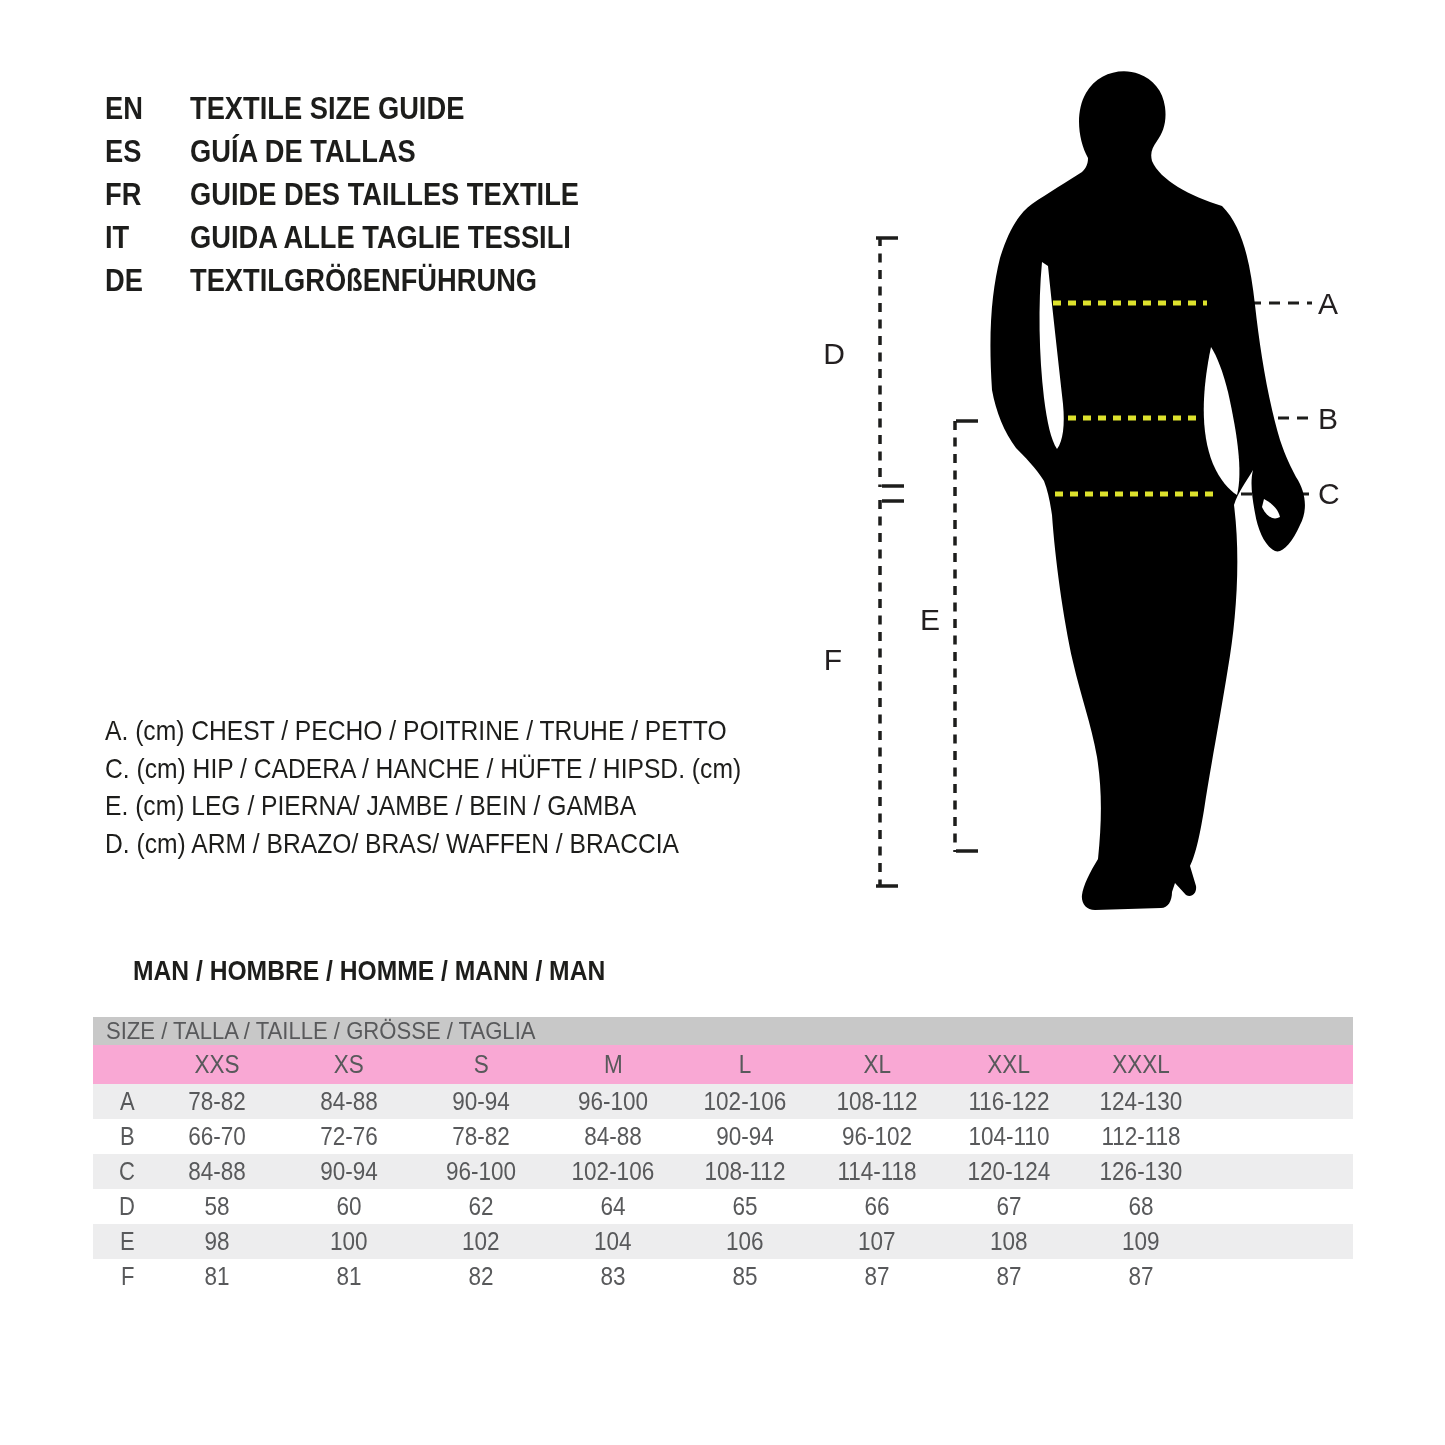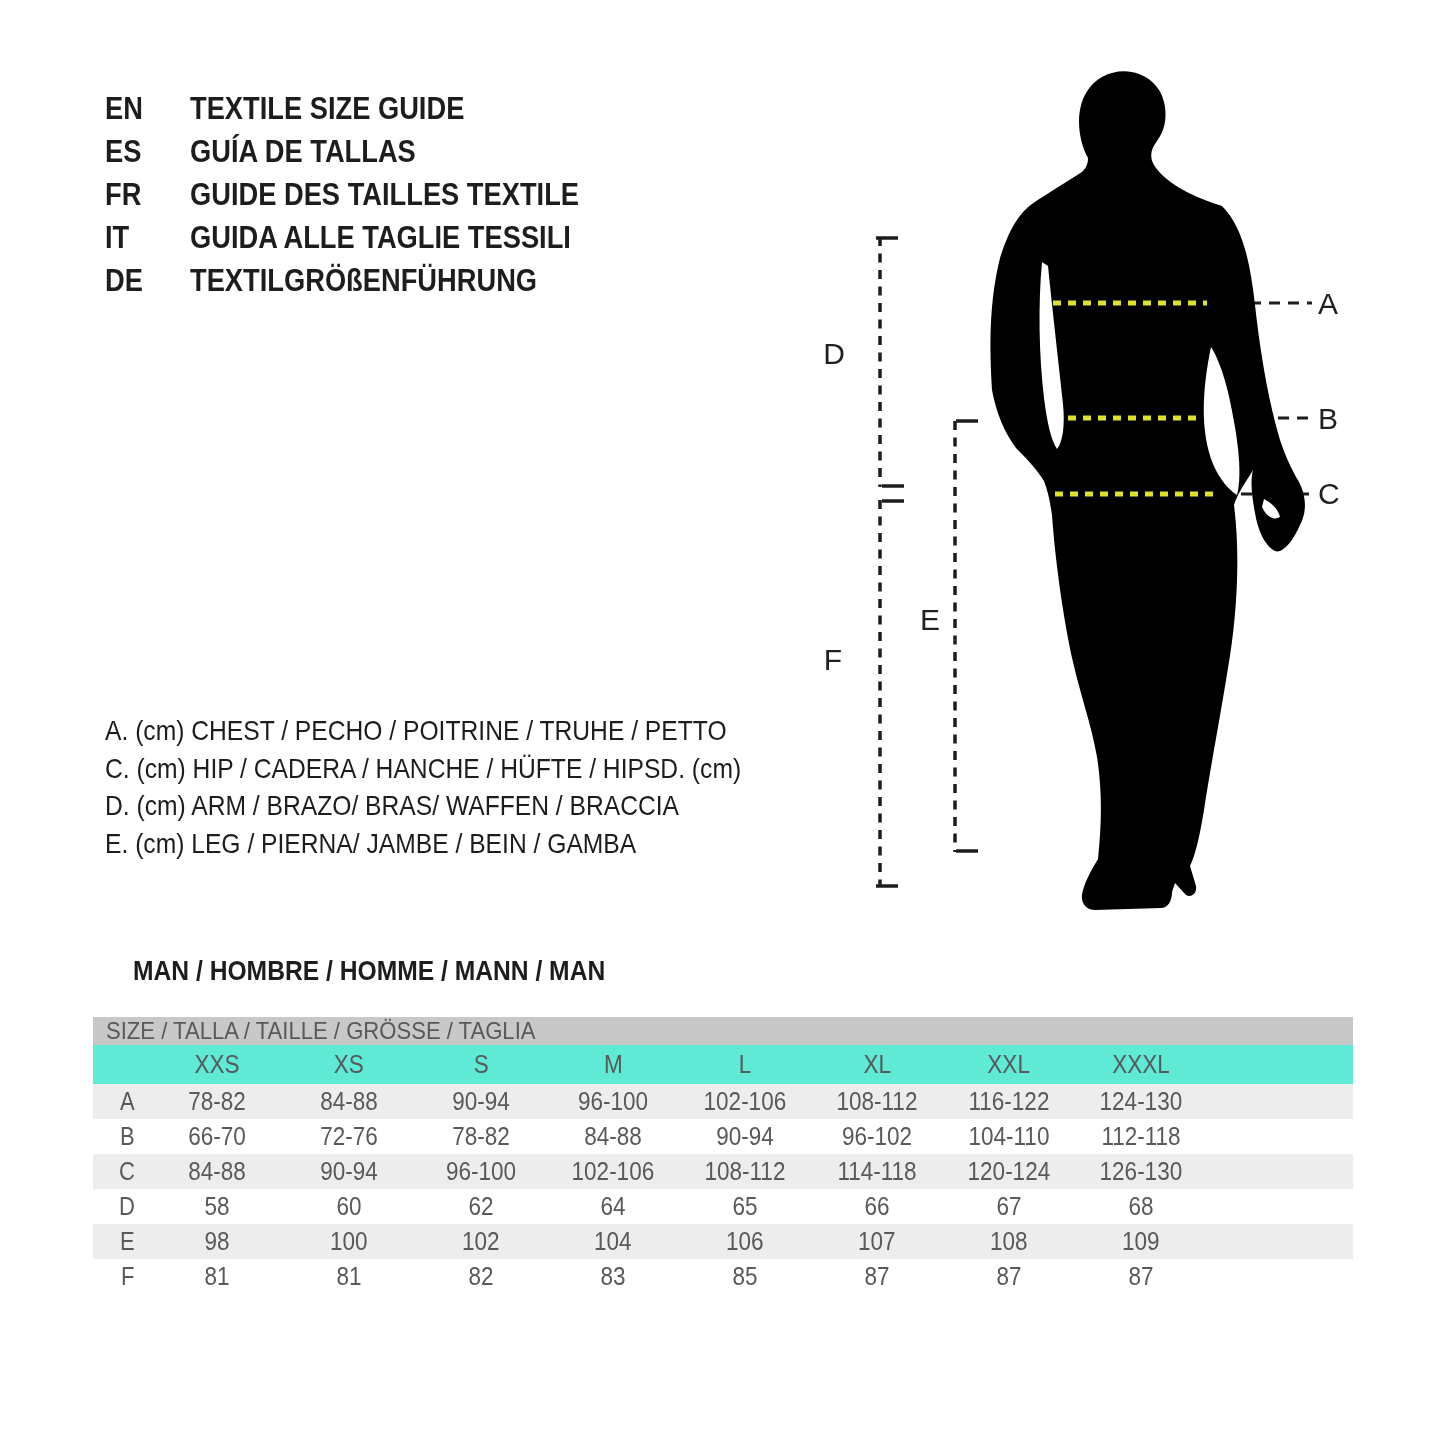--- a/index.html
+++ b/index.html
@@ -22,21 +22,21 @@
 
   
   .gender-line{position:absolute;left:105px;top:954px;font-size:28px;font-weight:700;line-height:34px;margin-left:28px;}
 
   
   .size-table{position:absolute;left:93px;top:1017px;width:1260px;border-collapse:collapse;
               color:#58595b;font-size:25px;}
   .size-table td{padding:0;vertical-align:middle;}
   .size-table tr.band td{background:#c8c8c8;height:23px;font-size:24px;text-align:left;}
   .size-table tr.band .cond{margin-left:13px;transform:scaleX(.92);}
-  .size-table tr.sizes td{height:39px;text-align:center;background:#5eead4;}
+  .size-table tr.sizes td{height:39px;text-align:center;background:#f9a8d4;}
   .size-table tr.datarow td{height:35px;text-align:center;}
   .size-table tr.stripe td{background:#ededee;}
   .size-table td.rowlabel{text-align:left;}
   .size-table td.rowlabel .cond{margin-left:13px;}
 </style>
 </head>
 <body>
 
 <div class="page">
 
@@ -144,22 +144,22 @@
     <text x="1318" y="429">B</text>
     <text x="1318" y="504">C</text>
     <text x="834" y="364" text-anchor="middle">D</text>
     <text x="930" y="630" text-anchor="middle">E</text>
     <text x="833" y="670" text-anchor="middle">F</text>
   </svg>
 
   <div class="legend-block">
     <div class="legend-line"><span class="cond">A. (cm) CHEST / PECHO / POITRINE / TRUHE / PETTO</span></div>
     <div class="legend-line"><span class="cond">C. (cm) HIP / CADERA / HANCHE / HÜFTE / HIPSD. (cm)</span></div>
+    <div class="legend-line"><span class="cond">E. (cm) LEG / PIERNA/ JAMBE / BEIN / GAMBA</span></div>
     <div class="legend-line"><span class="cond">D. (cm) ARM / BRAZO/ BRAS/ WAFFEN / BRACCIA</span></div>
-    <div class="legend-line"><span class="cond">E. (cm) LEG / PIERNA/ JAMBE / BEIN / GAMBA</span></div>
   </div>
 
   <div class="gender-line"><span class="cond">MAN / HOMBRE / HOMME / MANN / MAN</span></div>
 
   <table class="size-table">
     <colgroup>
       <col style="width:58px">
         <col style="width:132px">
         <col style="width:132px">
         <col style="width:132px">

